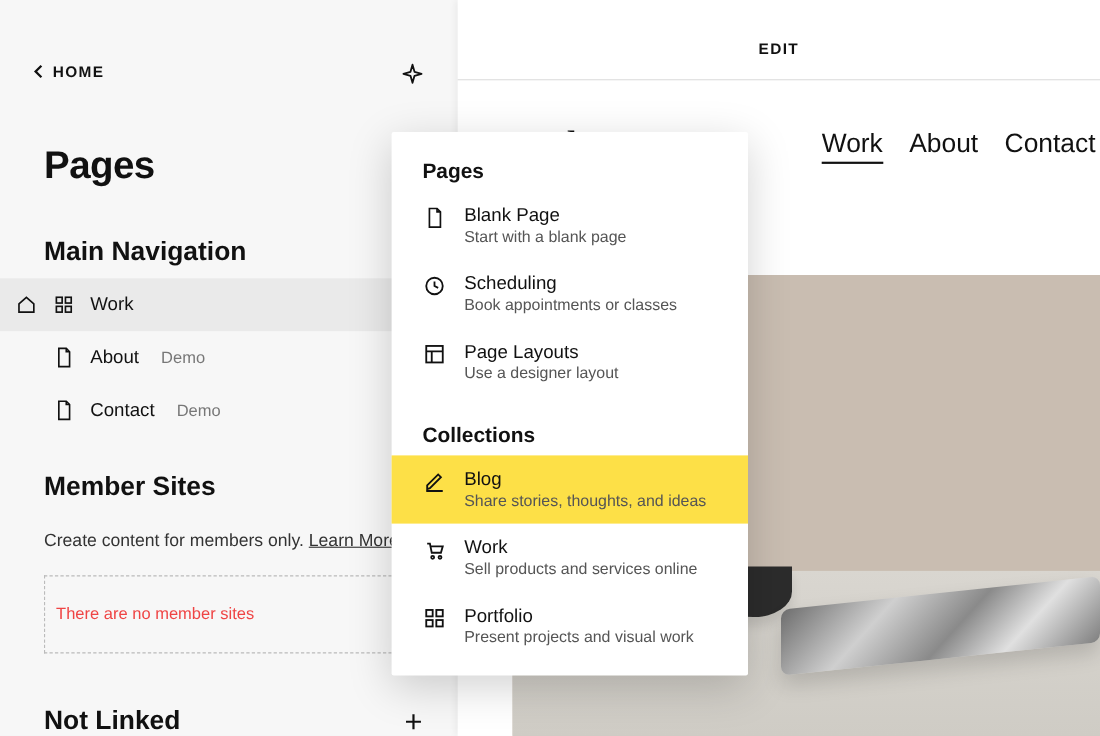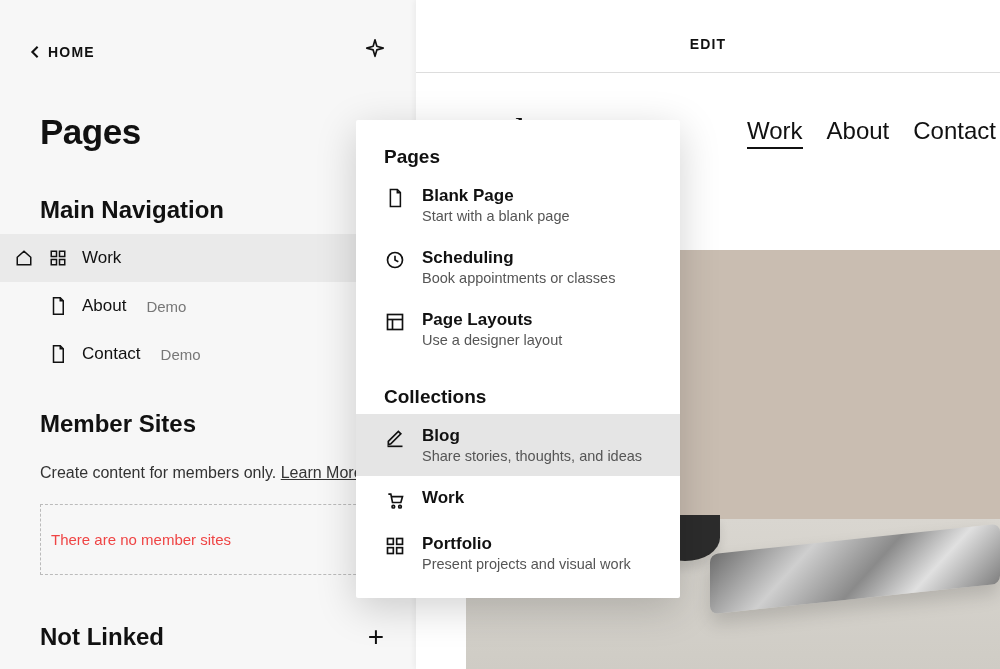--- a/index.html
+++ b/index.html
@@ -1,20 +1,20 @@
 <!DOCTYPE html>
 <html><head>
   <meta charset="utf-8">
   <style>
     * { margin: 0; padding: 0; box-sizing: border-box; font-family: -apple-system, BlinkMacSystemFont, "Segoe UI", Helvetica, Arial, sans-serif; -webkit-font-smoothing: antialiased; }
     body { width: 1000px; height: 669px; overflow: hidden; background: #f5f5f5; position: relative; }
 
     
     .sidebar { position: absolute; left: 0; top: 0; width: 416px; height: 669px; background: #f7f7f7; }
-    .sidebar-top { display: flex; align-items: flex-end; justify-content: space-between; padding: 38px 30px 0 30px; }
+    .sidebar-top { display: flex; align-items: flex-start; justify-content: space-between; padding: 57px 30px 0 30px; }
     .home-link { display: flex; align-items: center; gap: 8px; font-size: 14px; font-weight: 700; letter-spacing: 1.2px; color: #111; cursor: pointer; }
     .sparkle-icon svg { width: 22px; height: 22px; color: #111; }
     .pages-title { font-size: 35px; font-weight: 700; padding: 52px 36px 12px 40px; color: #111; letter-spacing: -0.5px;}
 
     .section-header { display: flex; align-items: center; justify-content: space-between; padding: 32px 26px 10px 40px; }
     .section-header h2 { font-size: 24px; font-weight: 700; color: #111; }
     .plus-btn { font-size: 28px; line-height: 1; cursor: pointer; color: #111; font-weight: 300; width: 28px; text-align: center; }
 
     .nav-list { }
     .nav-item { display: flex; align-items: center; gap: 14px; padding: 14px 20px 14px 14px; font-size: 17px; color: #111; cursor: pointer; }
@@ -39,24 +39,24 @@
     .hero-img { position: absolute; left: 50px; right: 0; top: 250px; bottom: 0; }
     .hero-img .wall { position: absolute; inset: 0; background: #c9bdb1; }
     .hero-img .counter { position: absolute; left: 0; right: 0; bottom: 0; height: 150px; background: linear-gradient(180deg, #d9d6d0, #cfccc5); }
     .hero-img .tray { position: absolute; right: 0; bottom: 70px; width: 290px; height: 60px; background: linear-gradient(135deg, #6e6e6e, #cfcfcf 30%, #8a8a8a 55%, #e0e0e0 75%, #7f7f7f); border-radius: 8px; transform: skewY(-6deg); box-shadow: 0 10px 18px rgba(0,0,0,0.15); }
     .hero-img .bowl { position: absolute; right: 280px; bottom: 108px; width: 70px; height: 46px; background: #2c2c2c; border-radius: 0 0 60px 60px / 0 0 40px 40px; box-shadow: 0 8px 10px rgba(0,0,0,0.1); }
 
     
     .popover { position: absolute; left: 356px; top: 120px; width: 324px; background: #fff; border-radius: 2px; box-shadow: 0 10px 40px rgba(0,0,0,0.18); padding: 0 0 14px 0; }
     .pop-section-title { font-size: 19px; font-weight: 700; padding: 26px 0 6px 28px; color: #111; }
     .pop-item { display: flex; align-items: flex-start; gap: 16px; padding: 12px 22px 12px 28px; cursor: pointer; }
-    .pop-item.hover { background: #e5e5e5; }
+    .pop-item.hover { background: #fde047; }
     .pop-item .pi-icon { flex: 0 0 22px; display: flex; justify-content: center; padding-top: 2px; color: #111; }
     .pop-item .pi-icon svg { width: 20px; height: 20px; }
-    .pop-item .pi-text .pi-title { font-size: 17px; font-weight: 700; color: #111; }
+    .pop-item .pi-text .pi-title { font-size: 17px; font-weight: 400; color: #111; }
     .pop-item .pi-text .pi-sub { font-size: 14.5px; color: #555; margin-top: 2px; }
 
     svg { display: block; }
   </style>
 </head>
 <body>
 
 <div class="sidebar">
   <div class="sidebar-top">
     <div class="home-link">
@@ -222,20 +222,21 @@
   <div class="pop-item">
     <span class="pi-icon">
       <svg viewBox="0 0 24 24" fill="none" stroke="#111" stroke-width="2">
           <path d="M4 5 H7 L9 15 H19 L21 8 H8"></path>
           <circle cx="10" cy="20" r="1.6"></circle>
           <circle cx="18" cy="20" r="1.6"></circle>
         </svg>
     </span>
     <span class="pi-text">
       <div class="pi-title">Work</div>
+      <div class="pi-sub">Sell products and services online</div>
     </span>
   </div>
 
   <div class="pop-item">
     <span class="pi-icon">
       <svg viewBox="0 0 24 24" fill="none" stroke="#111" stroke-width="2">
           <rect x="3" y="3" width="7" height="7"></rect>
           <rect x="14" y="3" width="7" height="7"></rect>
           <rect x="3" y="14" width="7" height="7"></rect>
           <rect x="14" y="14" width="7" height="7"></rect>

